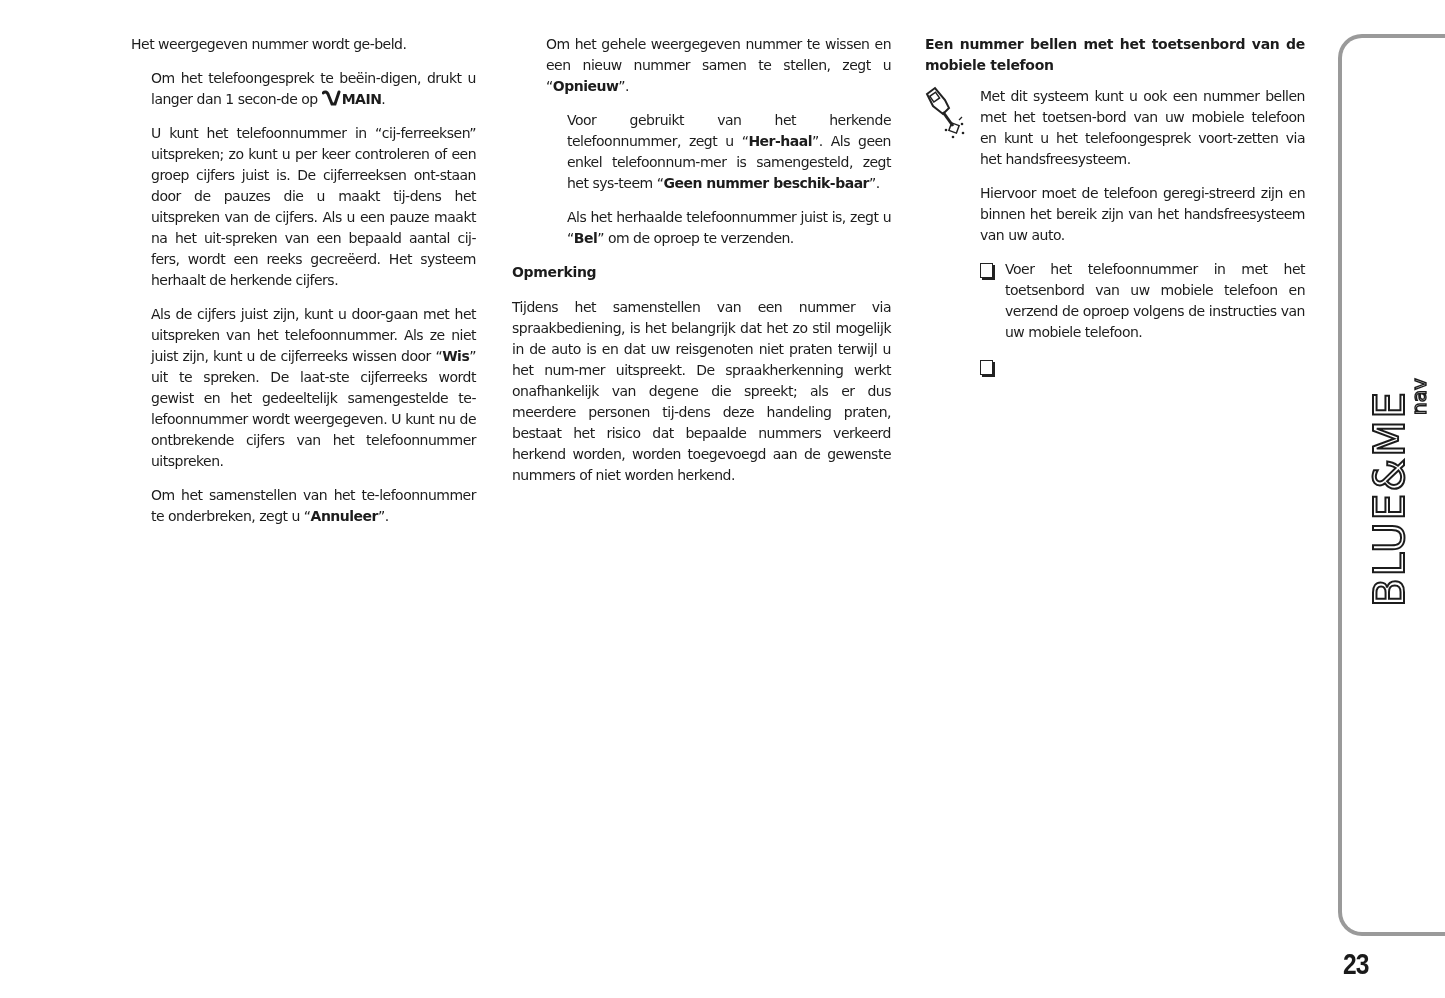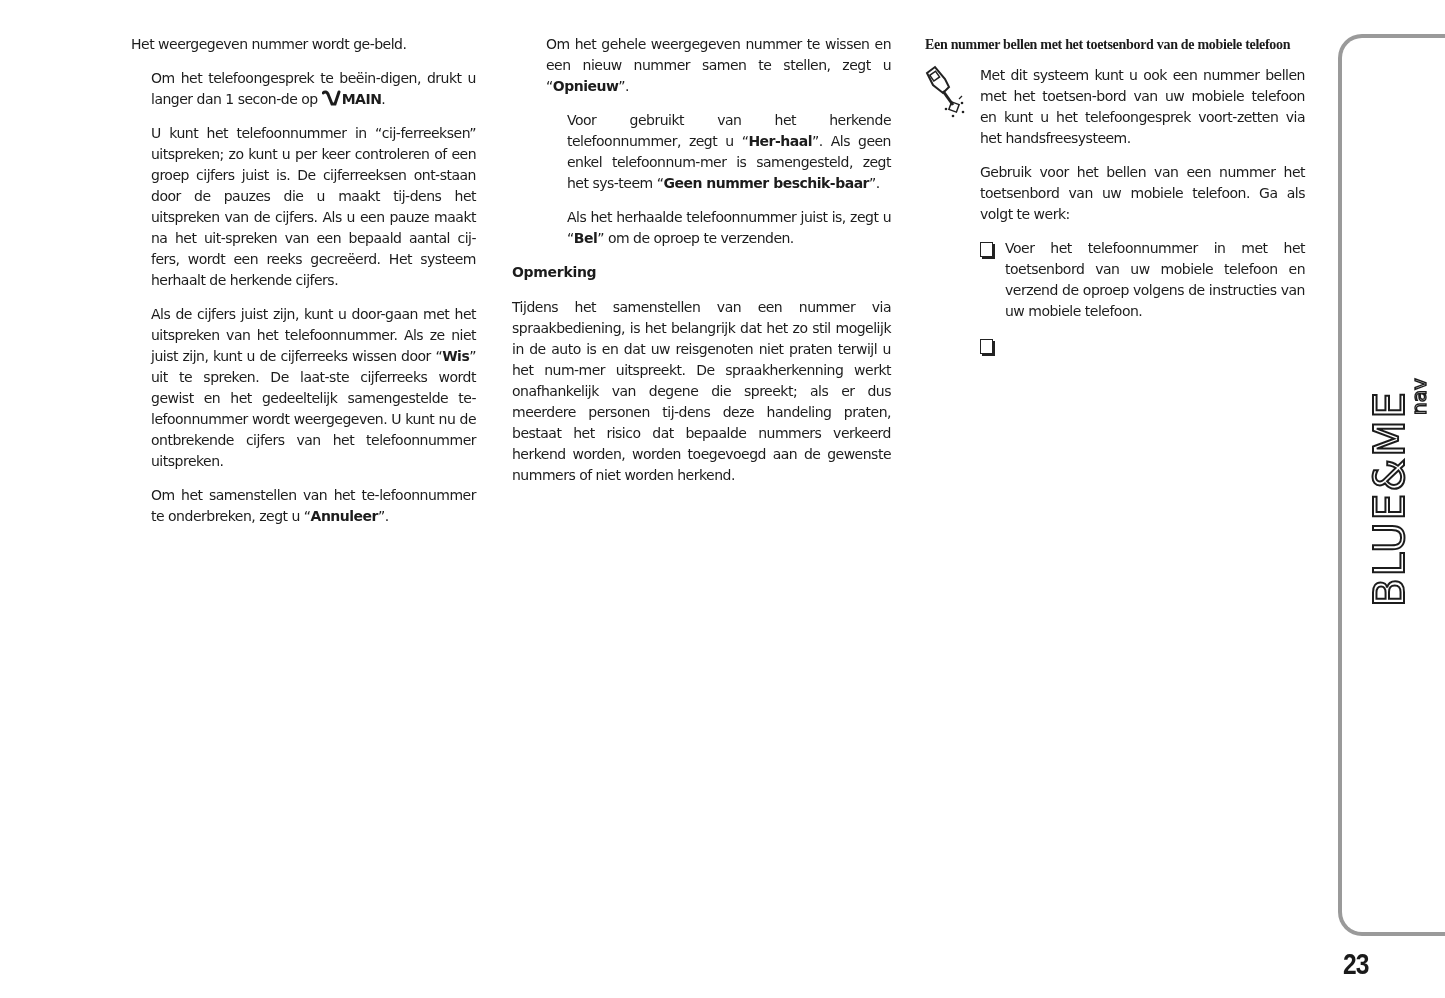--- a/index.html
+++ b/index.html
@@ -4,21 +4,21 @@
 <style>
   html, body { margin: 0; padding: 0; background: #ffffff; }
   body { width: 1445px; height: 998px; position: relative; overflow: hidden;
          font-family: "DejaVu Sans", sans-serif; color: #1c1c1c; }
   .col { position: absolute; top: 34px; font-size: 14px; line-height: 21px; letter-spacing: -0.5px; }
   .col p { margin: 0 0 13px 0; text-align: justify; hyphens: manual; }
   .c1 { left: 131px; width: 345px; }
   .c2 { left: 512px; width: 379px; }
   .c3 { left: 925px; width: 380px; }
   .ind1 { padding-left: 20px; }
-  .head { font-weight: bold; margin: 0 0 10px 0 !important; text-align: left; letter-spacing: -0.3px; font-family: Liberation Serif, serif; }
+  .head { font-weight: bold; margin: 0 0 10px 0 !important; text-align: left; letter-spacing: -0.3px; }
   .sub { font-weight: bold; margin: 0 0 14px 0 !important; letter-spacing: -0.3px; }
   b { font-weight: bold; }
   .key { font-weight: bold; white-space: nowrap; margin-top: 9px; }
   .note-row { position: relative; }
   .note-icon { position: absolute; left: -2px; top: 0; width: 46px; height: 54px; }
   .bullet { position: relative; padding-left: 80px; }
   .bullet .box { position: absolute; left: 55px; top: 4px; width: 13px; height: 15px;
                  border: 1.5px solid #222; box-shadow: 2px 2px 0 #222; box-sizing: border-box; }
   .tab-frame { position: absolute; left: 1338px; top: 34px; width: 130px; height: 902px;
                border: 4px solid #9a9a9a; border-right: none; border-radius: 24px 0 0 24px; box-sizing: border-box; }
@@ -56,21 +56,21 @@
       <path d="M20 26 L30 40" stroke="#222" stroke-width="3"></path>
       <rect x="27" y="38" width="8" height="8" fill="none" stroke="#222" stroke-width="1.5" transform="rotate(20 31 42)"></rect>
       <circle cx="23" cy="44" r="1.3" fill="#222"></circle>
       <circle cx="39" cy="38" r="1.3" fill="#222"></circle>
       <circle cx="40" cy="47" r="1.3" fill="#222"></circle>
       <circle cx="30" cy="51" r="1.3" fill="#222"></circle>
       <path d="M36 34 L39 31" stroke="#222" stroke-width="1.2"></path>
     </svg>
     <p style="padding-left:55px">Met dit systeem kunt u ook een nummer bellen met het toetsen-bord van uw mobiele telefoon en kunt u het telefoongesprek voort-zetten via het handsfreesysteem.</p>
   </div>
-  <p style="padding-left:55px">Gebruik voor het bellen van een nummer het toetsenbord van uw mobiele telefoon. Ga als volgt te werk:</p>
+  <p style="padding-left:55px">Hiervoor moet de telefoon geregi-streerd zijn en binnen het bereik zijn van het handsfreesysteem van uw auto.</p>
   <p class="bullet"><span class="box"></span><span>Voer het telefoonnummer in met het toetsenbord van uw mobiele telefoon en verzend de oproep volgens de instructies van uw mobiele telefoon.</span></p>
   <p class="bullet"><span class="box"></span></p>
 </div>
 
 <div class="tab-frame"></div>
 <svg class="logo" viewBox="0 0 60 245">
   <g transform="translate(34,245) rotate(-90)">
     <text x="0" y="0" font-family="DejaVu Sans, sans-serif" font-size="42" font-weight="normal" fill="none" stroke="#1c1c1c" stroke-width="2" letter-spacing="2">BLUE&amp;ME</text>
     <text x="192" y="22" font-family="DejaVu Sans, sans-serif" font-size="20" fill="none" stroke="#1c1c1c" stroke-width="1.4">nav</text>
     <text x="-8" y="8" font-family="DejaVu Sans, sans-serif" font-size="5" fill="#1c1c1c">TM</text>

